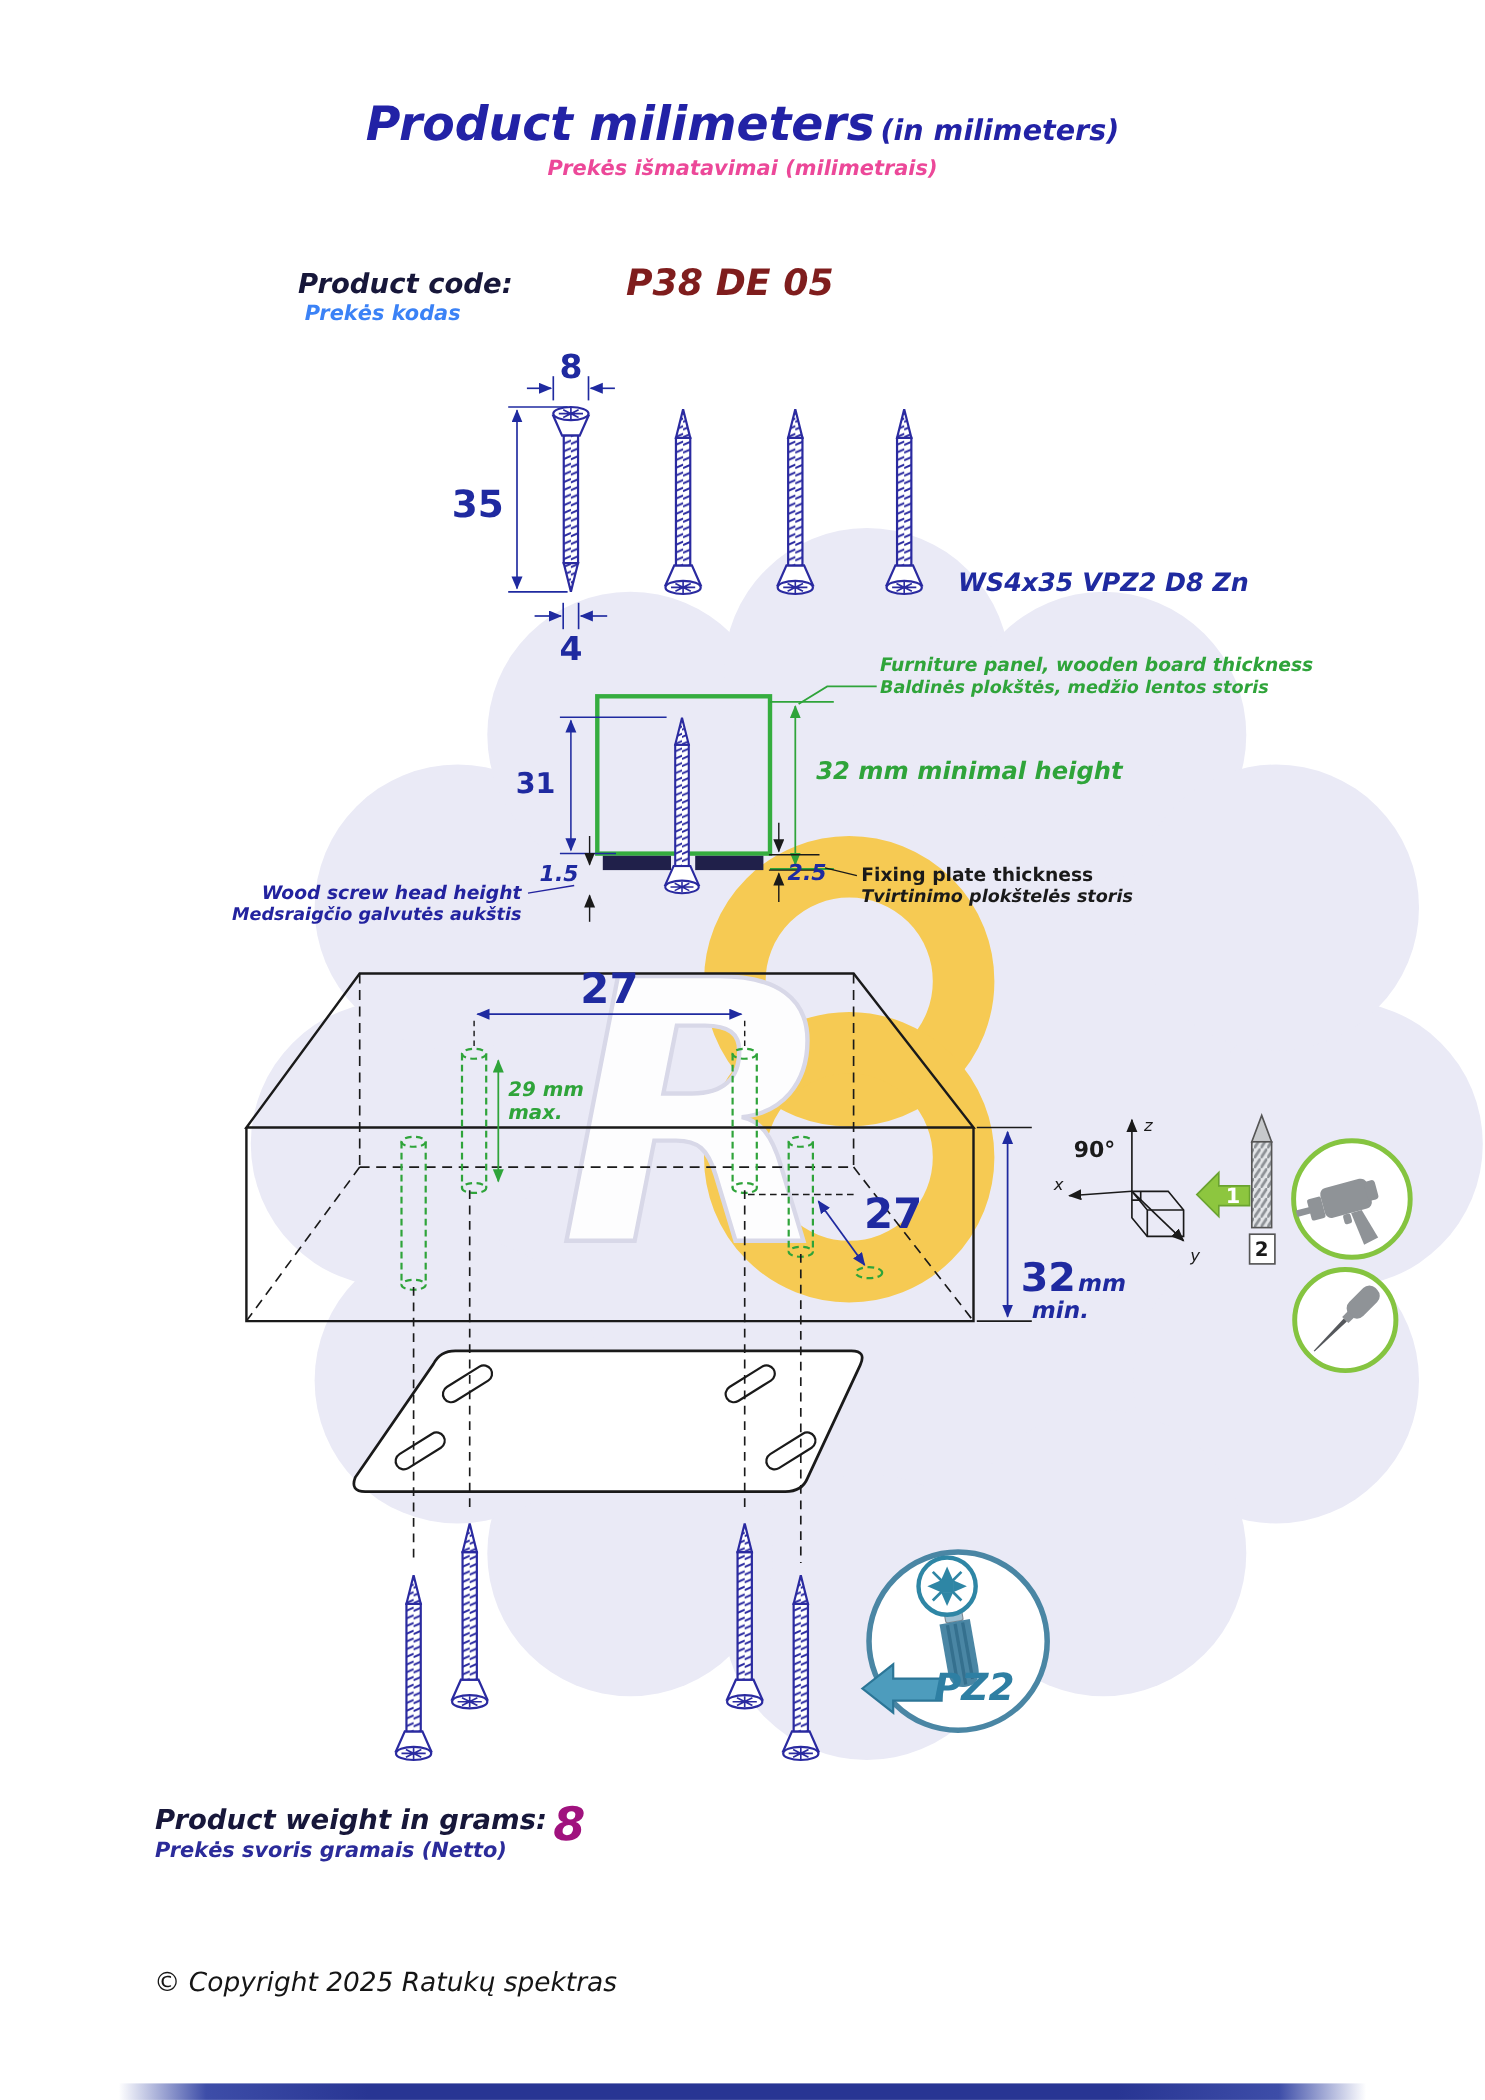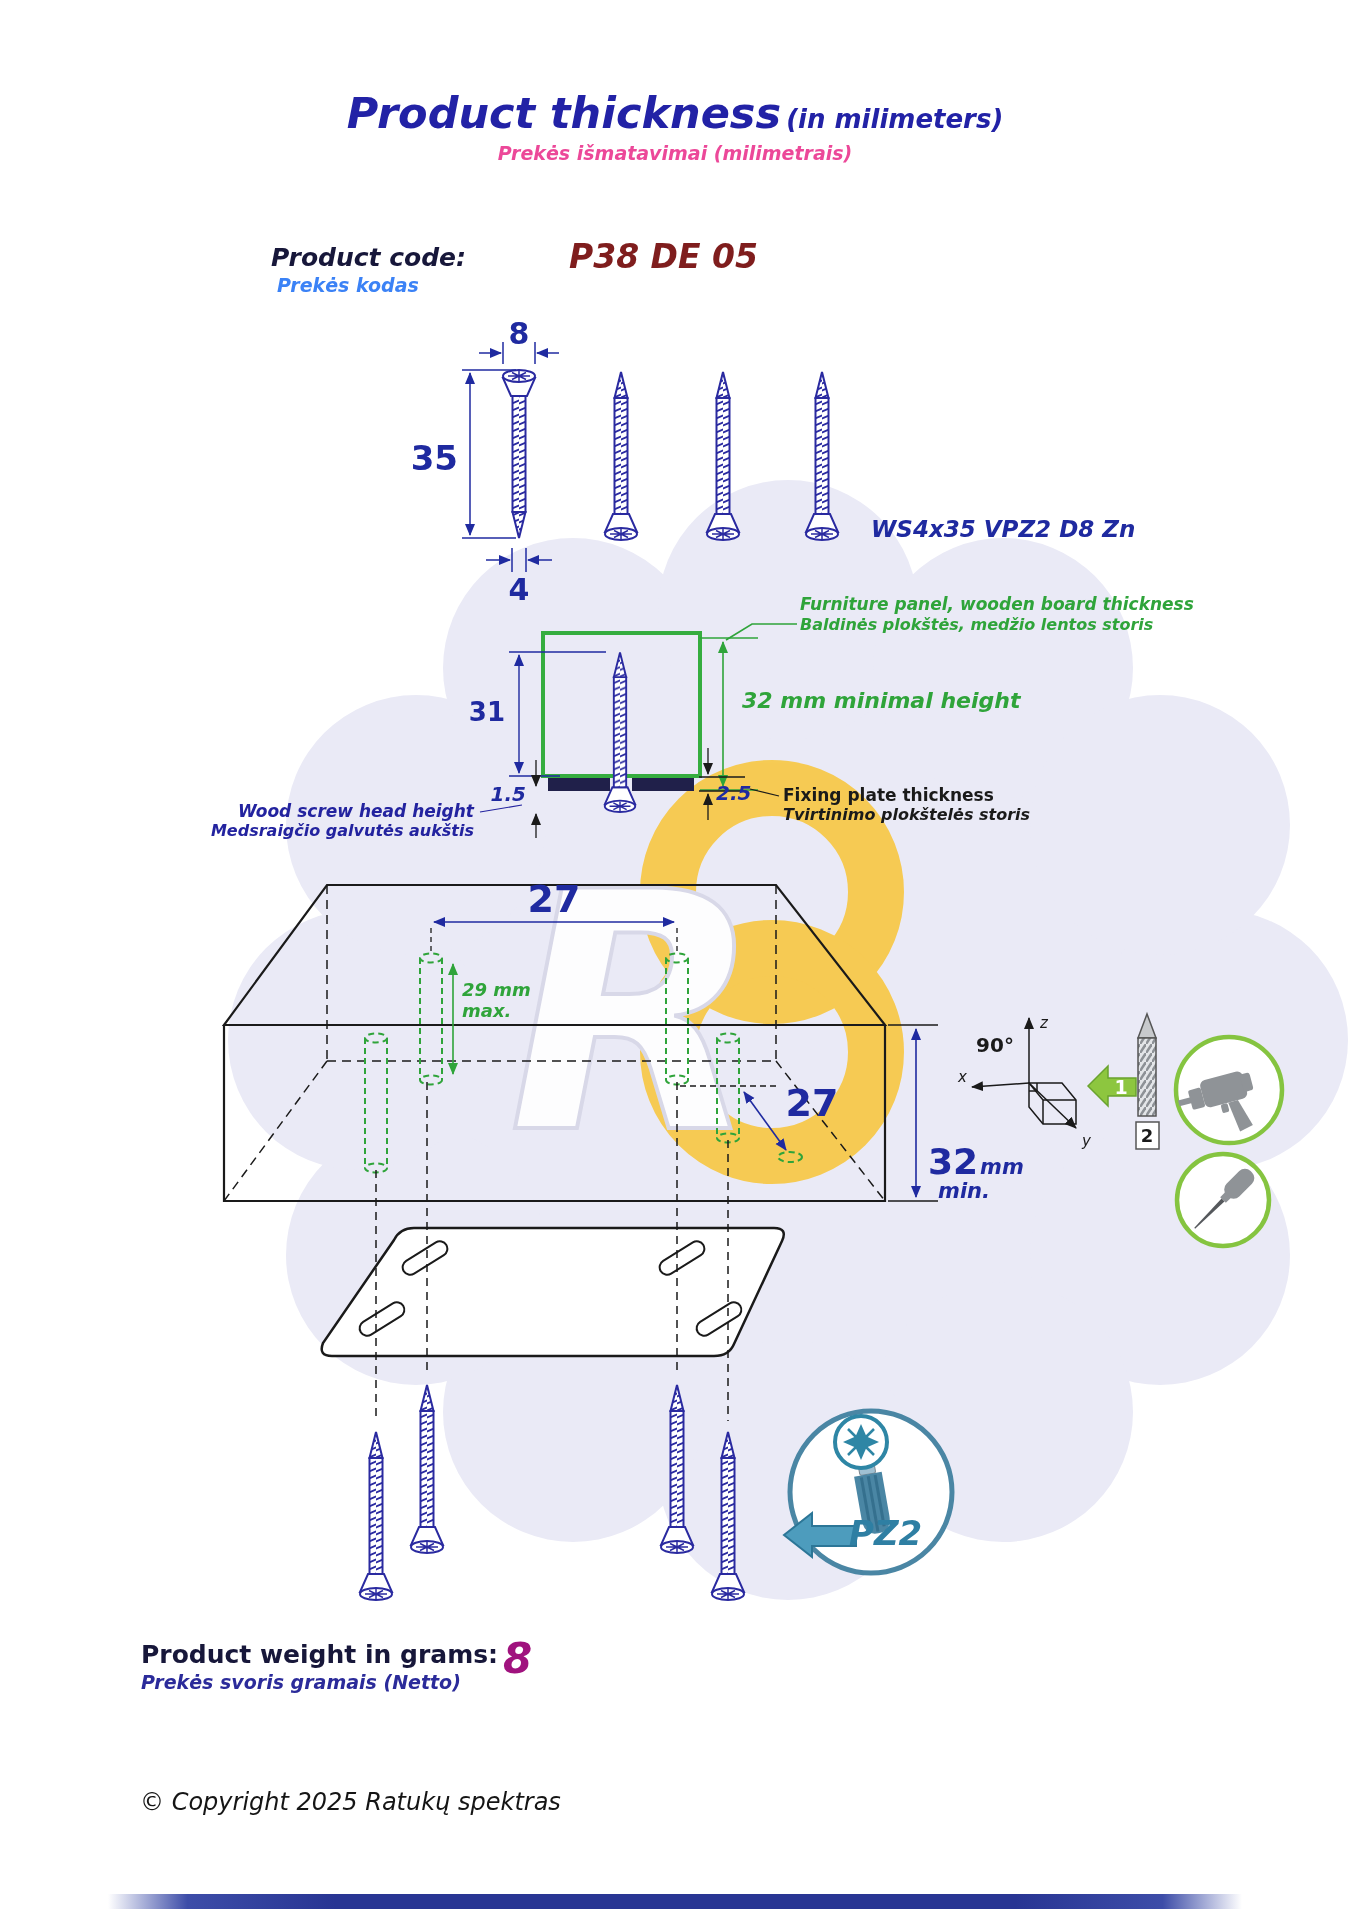--- a/index.html
+++ b/index.html
@@ -12,21 +12,21 @@
   .hdr .t-main{font-style:italic;font-weight:700;font-size:43px;}
   .hdr .t-suf{font-style:italic;font-weight:700;font-size:26px;text-align:center;}
   .t-sub{margin-top:4px;font-style:italic;font-weight:700;font-size:19px;color:#ec4899;}
 
   .pcode{position:absolute;left:271px;top:243px;}
   .pc-l1{font-style:italic;font-weight:700;font-size:25px;color:#17173a;}
   .pc-l2{font-style:italic;font-weight:700;font-size:19px;color:#3b82f6;margin-top:2px;margin-left:6px;}
   .pc-val{position:absolute;left:569px;top:237px;font-style:italic;font-weight:700;font-size:33px;color:#7f1d1d;}
 
   .wblock{position:absolute;left:141px;top:1640px;}
-  .w-l1{font-weight:700;font-size:25px;color:#17173a;}
+  .w-l1{font-style:italic;font-weight:700;font-size:25px;color:#17173a;}
   .w-l2{font-style:italic;font-weight:700;font-size:19px;color:#2b2b9a;margin-top:2px;}
   .w-val{position:absolute;left:503px;top:1634px;font-style:italic;font-weight:700;font-size:42px;color:#a0127e;}
 
   .copy{position:absolute;left:140px;top:1788px;font-style:italic;font-size:24px;color:#151515;}
 
   .bbar{position:absolute;left:108px;bottom:0;width:1134px;height:15px;
         background:linear-gradient(90deg,rgba(40,53,147,0) 0%,#3d4da8 7%,#283593 20%,#283593 80%,#3d4da8 93%,rgba(40,53,147,0) 100%);}
 </style>
 </head>
 <body>
@@ -308,21 +308,21 @@
         <path d="M0,-18 L5.5,-5.5 L-5.5,-5.5 Z" transform="rotate(270)"></path>
         <rect x="-6" y="-6" width="12" height="12"></rect>
       </g>
       <path d="M784,1535 L812,1513 L812,1526 L856,1526 L856,1546 L812,1546 L812,1557 Z" fill="#4d9cbd" stroke="#2c7697" stroke-width="2"></path>
       <text x="849" y="1545" font-size="34" font-weight="bold" font-style="italic" fill="#2e7fa3">PZ2</text>
     </g>
   </svg>
 
   <header class="hdr">
     <div>
-      <span class="t-main">Product thickness</span>
+      <span class="t-main">Product milimeters</span>
       <span class="t-suf">(in milimeters)</span>
     </div>
     <div class="t-sub">Prekės išmatavimai (milimetrais)</div>
   </header>
 
   <div class="pcode">
     <div class="pc-l1">Product code:</div>
     <div class="pc-l2">Prekės kodas</div>
   </div>
   <div class="pc-val">P38 DE 05</div>

